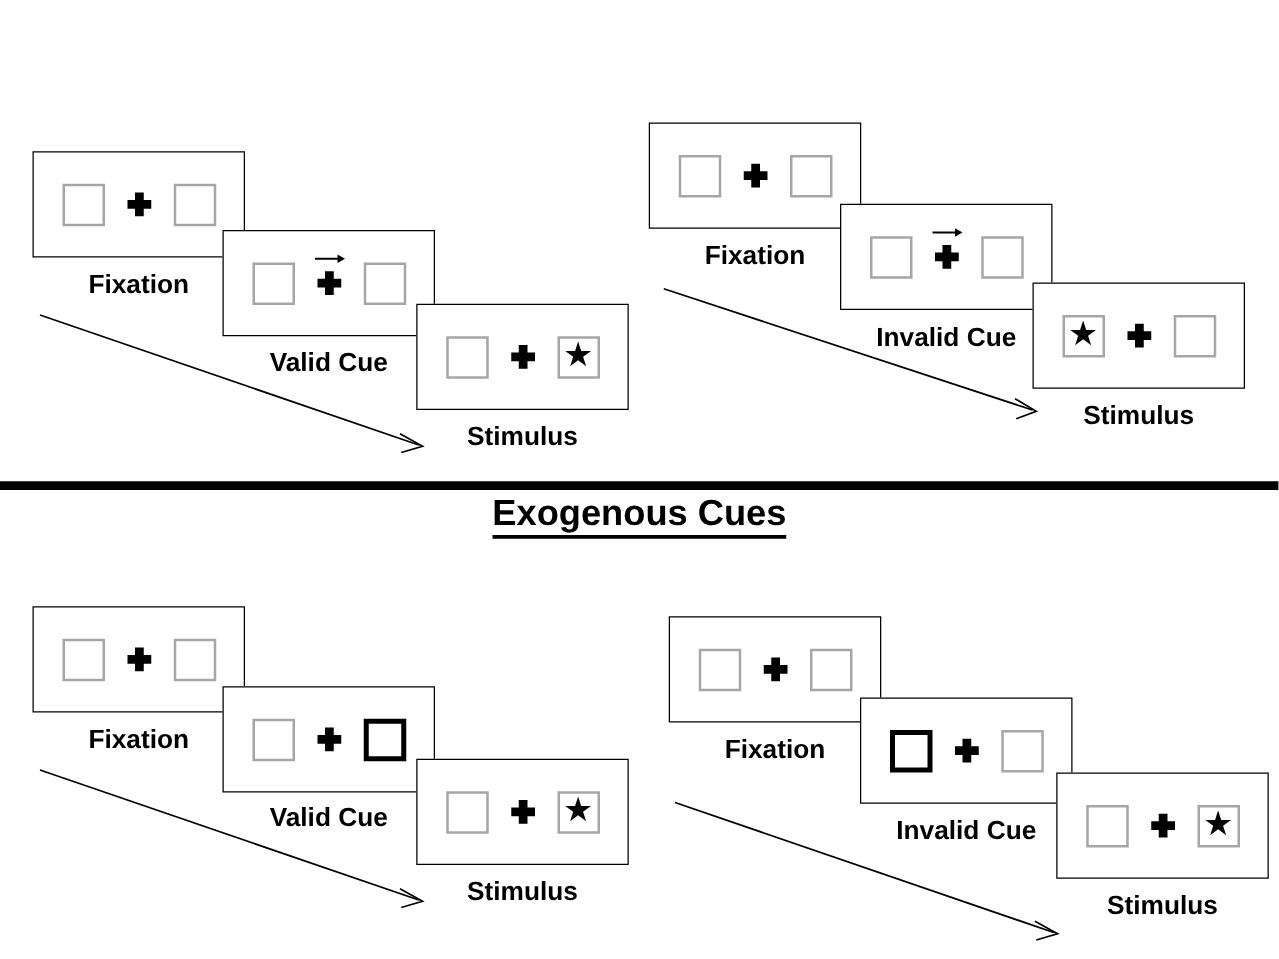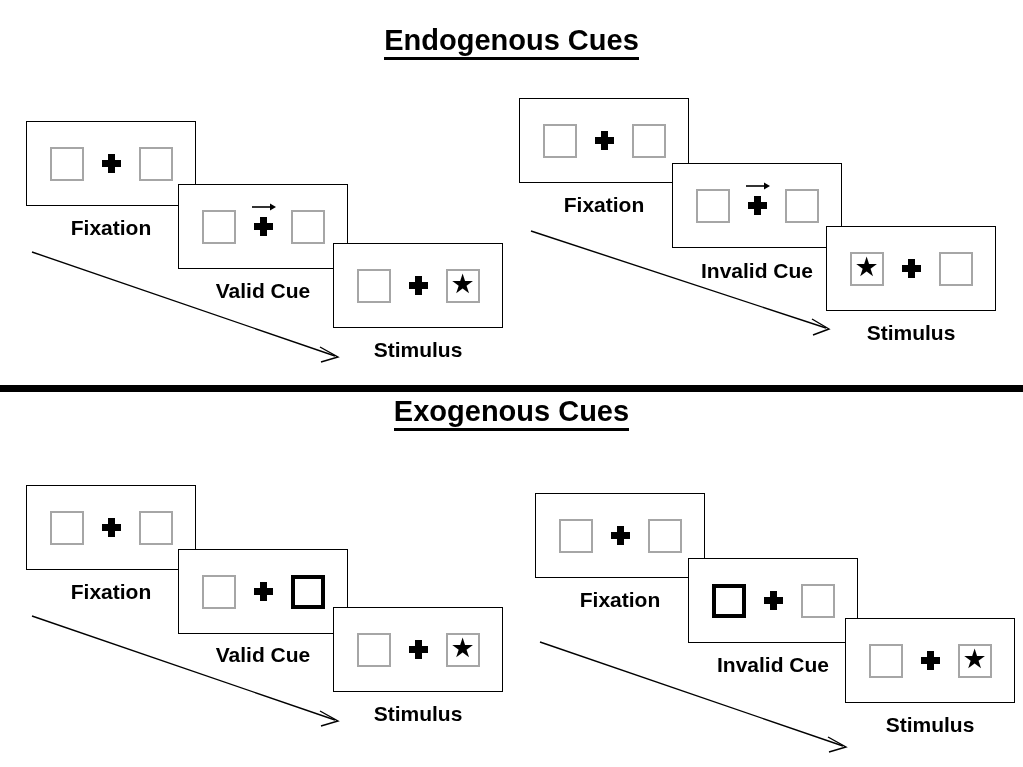--- a/index.html
+++ b/index.html
@@ -143,23 +143,20 @@
   .flow-arrow {
     position: absolute;
     overflow: visible;
   }
 </style>
 </head>
 <body>
 
 <div id="figure">
 
-  <div class="section-title" style="top:24px;">
-    <span>Endogenous Cues</span>
-  </div>
 
   <div class="panel" style="left:26px; top:121px; width:170px; height:85px;">
     <div class="panel-inner">
       <div class="sq"></div>
       <div class="plus-wrap">
         <div class="plus"></div>
       </div>
       <div class="sq"></div>
     </div>
   </div>

